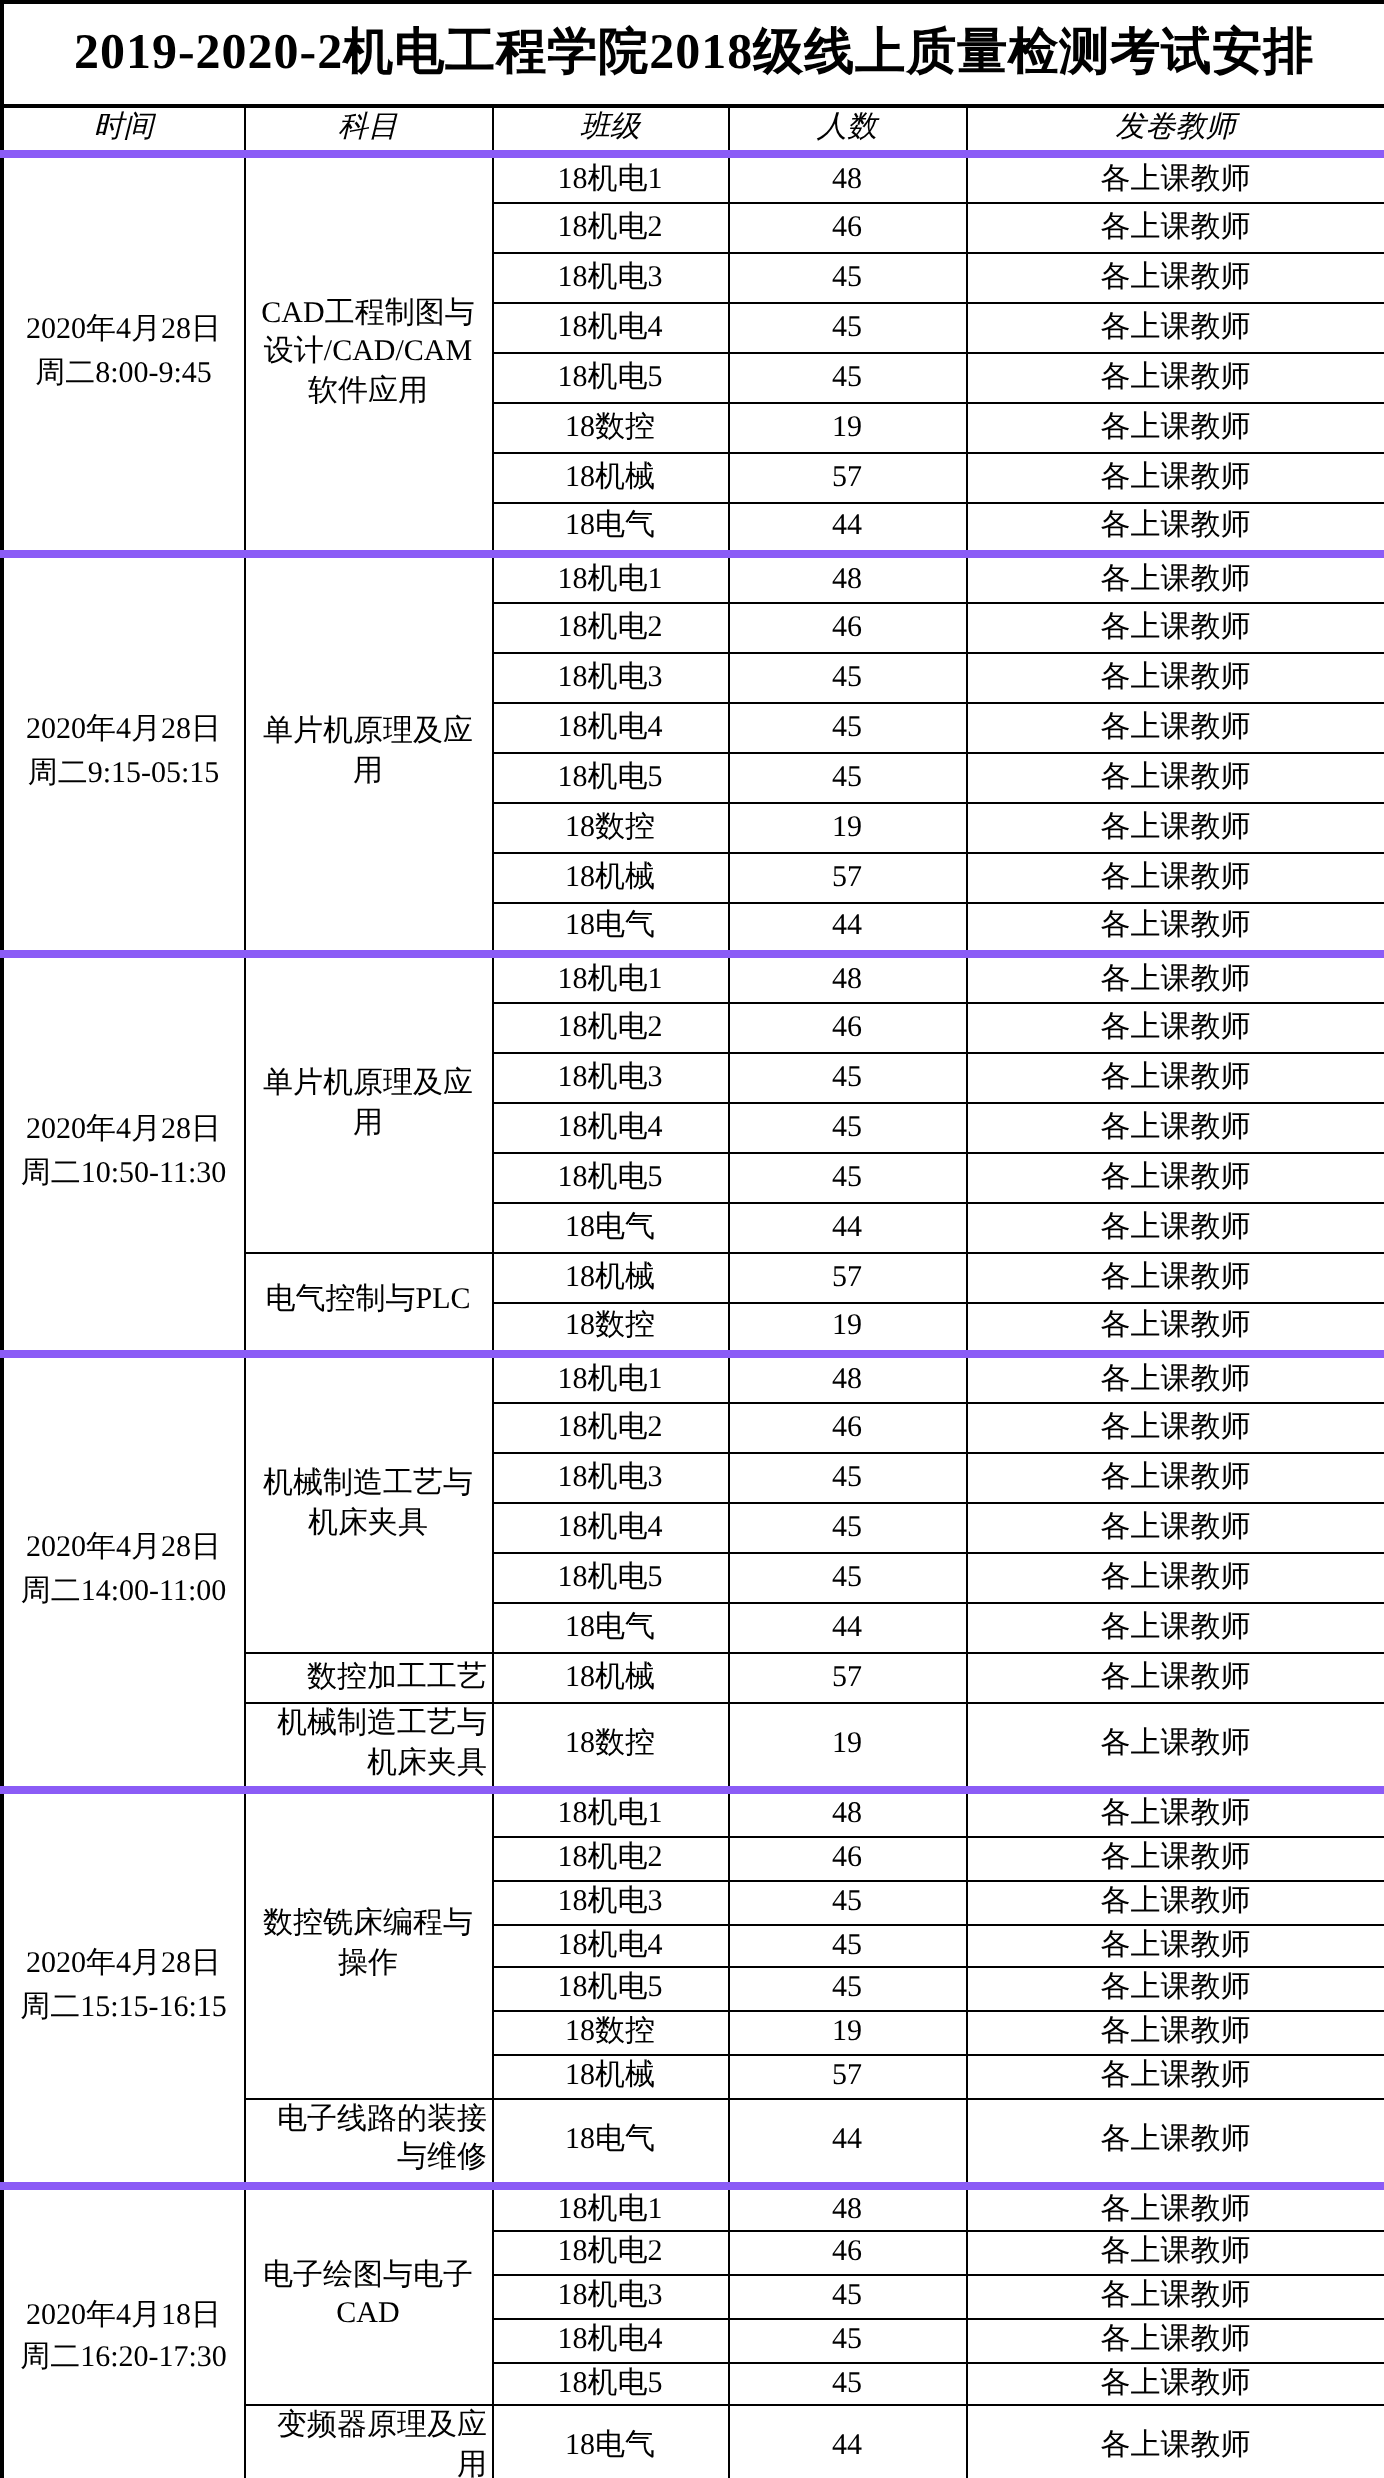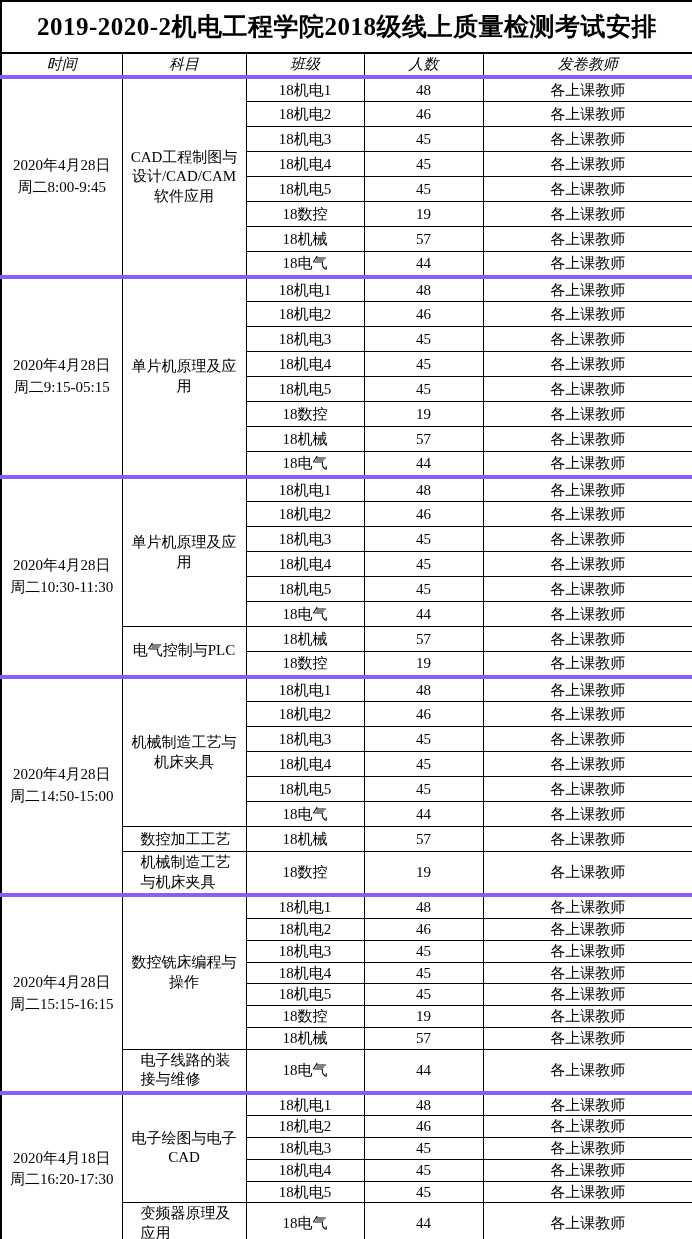--- a/index.html
+++ b/index.html
@@ -22,21 +22,21 @@
     letter-spacing:0.5px;
   }
   tr.header-row { height:23px;font-style:italic; }
   tr.header-row th { border-bottom:2px solid #000; }
   tr.sec0, tr.sec1, tr.sec2, tr.sec3 { height:25px; }
   tr.sec4 { height:19px; }
   tr.sec5 { height:20px; }
   tr.sec-first td { border-top:4px solid #8b5cf6; }
   td.time-cell { line-height:1.45;text-align:center; }
   td.subject-cell { line-height:1.3; }
-  td.subject-cell.align-left { text-align:left; padding-left:18px; }
+  td.subject-cell.align-left { text-align:right; padding-left:4px; }
 </style>
 </head>
 <body>
 
 <div class="page">
   <table class="sched">
     <colgroup>
       <col style="width:121px">
       <col style="width:124px">
       <col style="width:118px">
@@ -142,21 +142,21 @@
           <td>各上课教师</td>
         </tr>
         <tr class="sec1">
           <td>18电气</td>
           <td>44</td>
           <td>各上课教师</td>
         </tr>
         <tr class="sec2 sec-first">
           <td class="time-cell" rowspan="8">
             <div>2020年4月28日</div>
-            <div>周二10:30-11:30</div>
+            <div>周二10:50-11:30</div>
           </td>
           <td class="subject-cell" rowspan="6">单片机原理及应用</td>
           <td>18机电1</td>
           <td>48</td>
           <td>各上课教师</td>
         </tr>
         <tr class="sec2">
           <td>18机电2</td>
           <td>46</td>
           <td>各上课教师</td>
@@ -188,21 +188,21 @@
           <td>各上课教师</td>
         </tr>
         <tr class="sec2">
           <td>18数控</td>
           <td>19</td>
           <td>各上课教师</td>
         </tr>
         <tr class="sec3 sec-first">
           <td class="time-cell" rowspan="8">
             <div>2020年4月28日</div>
-            <div>周二14:50-15:00</div>
+            <div>周二14:00-11:00</div>
           </td>
           <td class="subject-cell" rowspan="6">机械制造工艺与机床夹具</td>
           <td>18机电1</td>
           <td>48</td>
           <td>各上课教师</td>
         </tr>
         <tr class="sec3">
           <td>18机电2</td>
           <td>46</td>
           <td>各上课教师</td>

